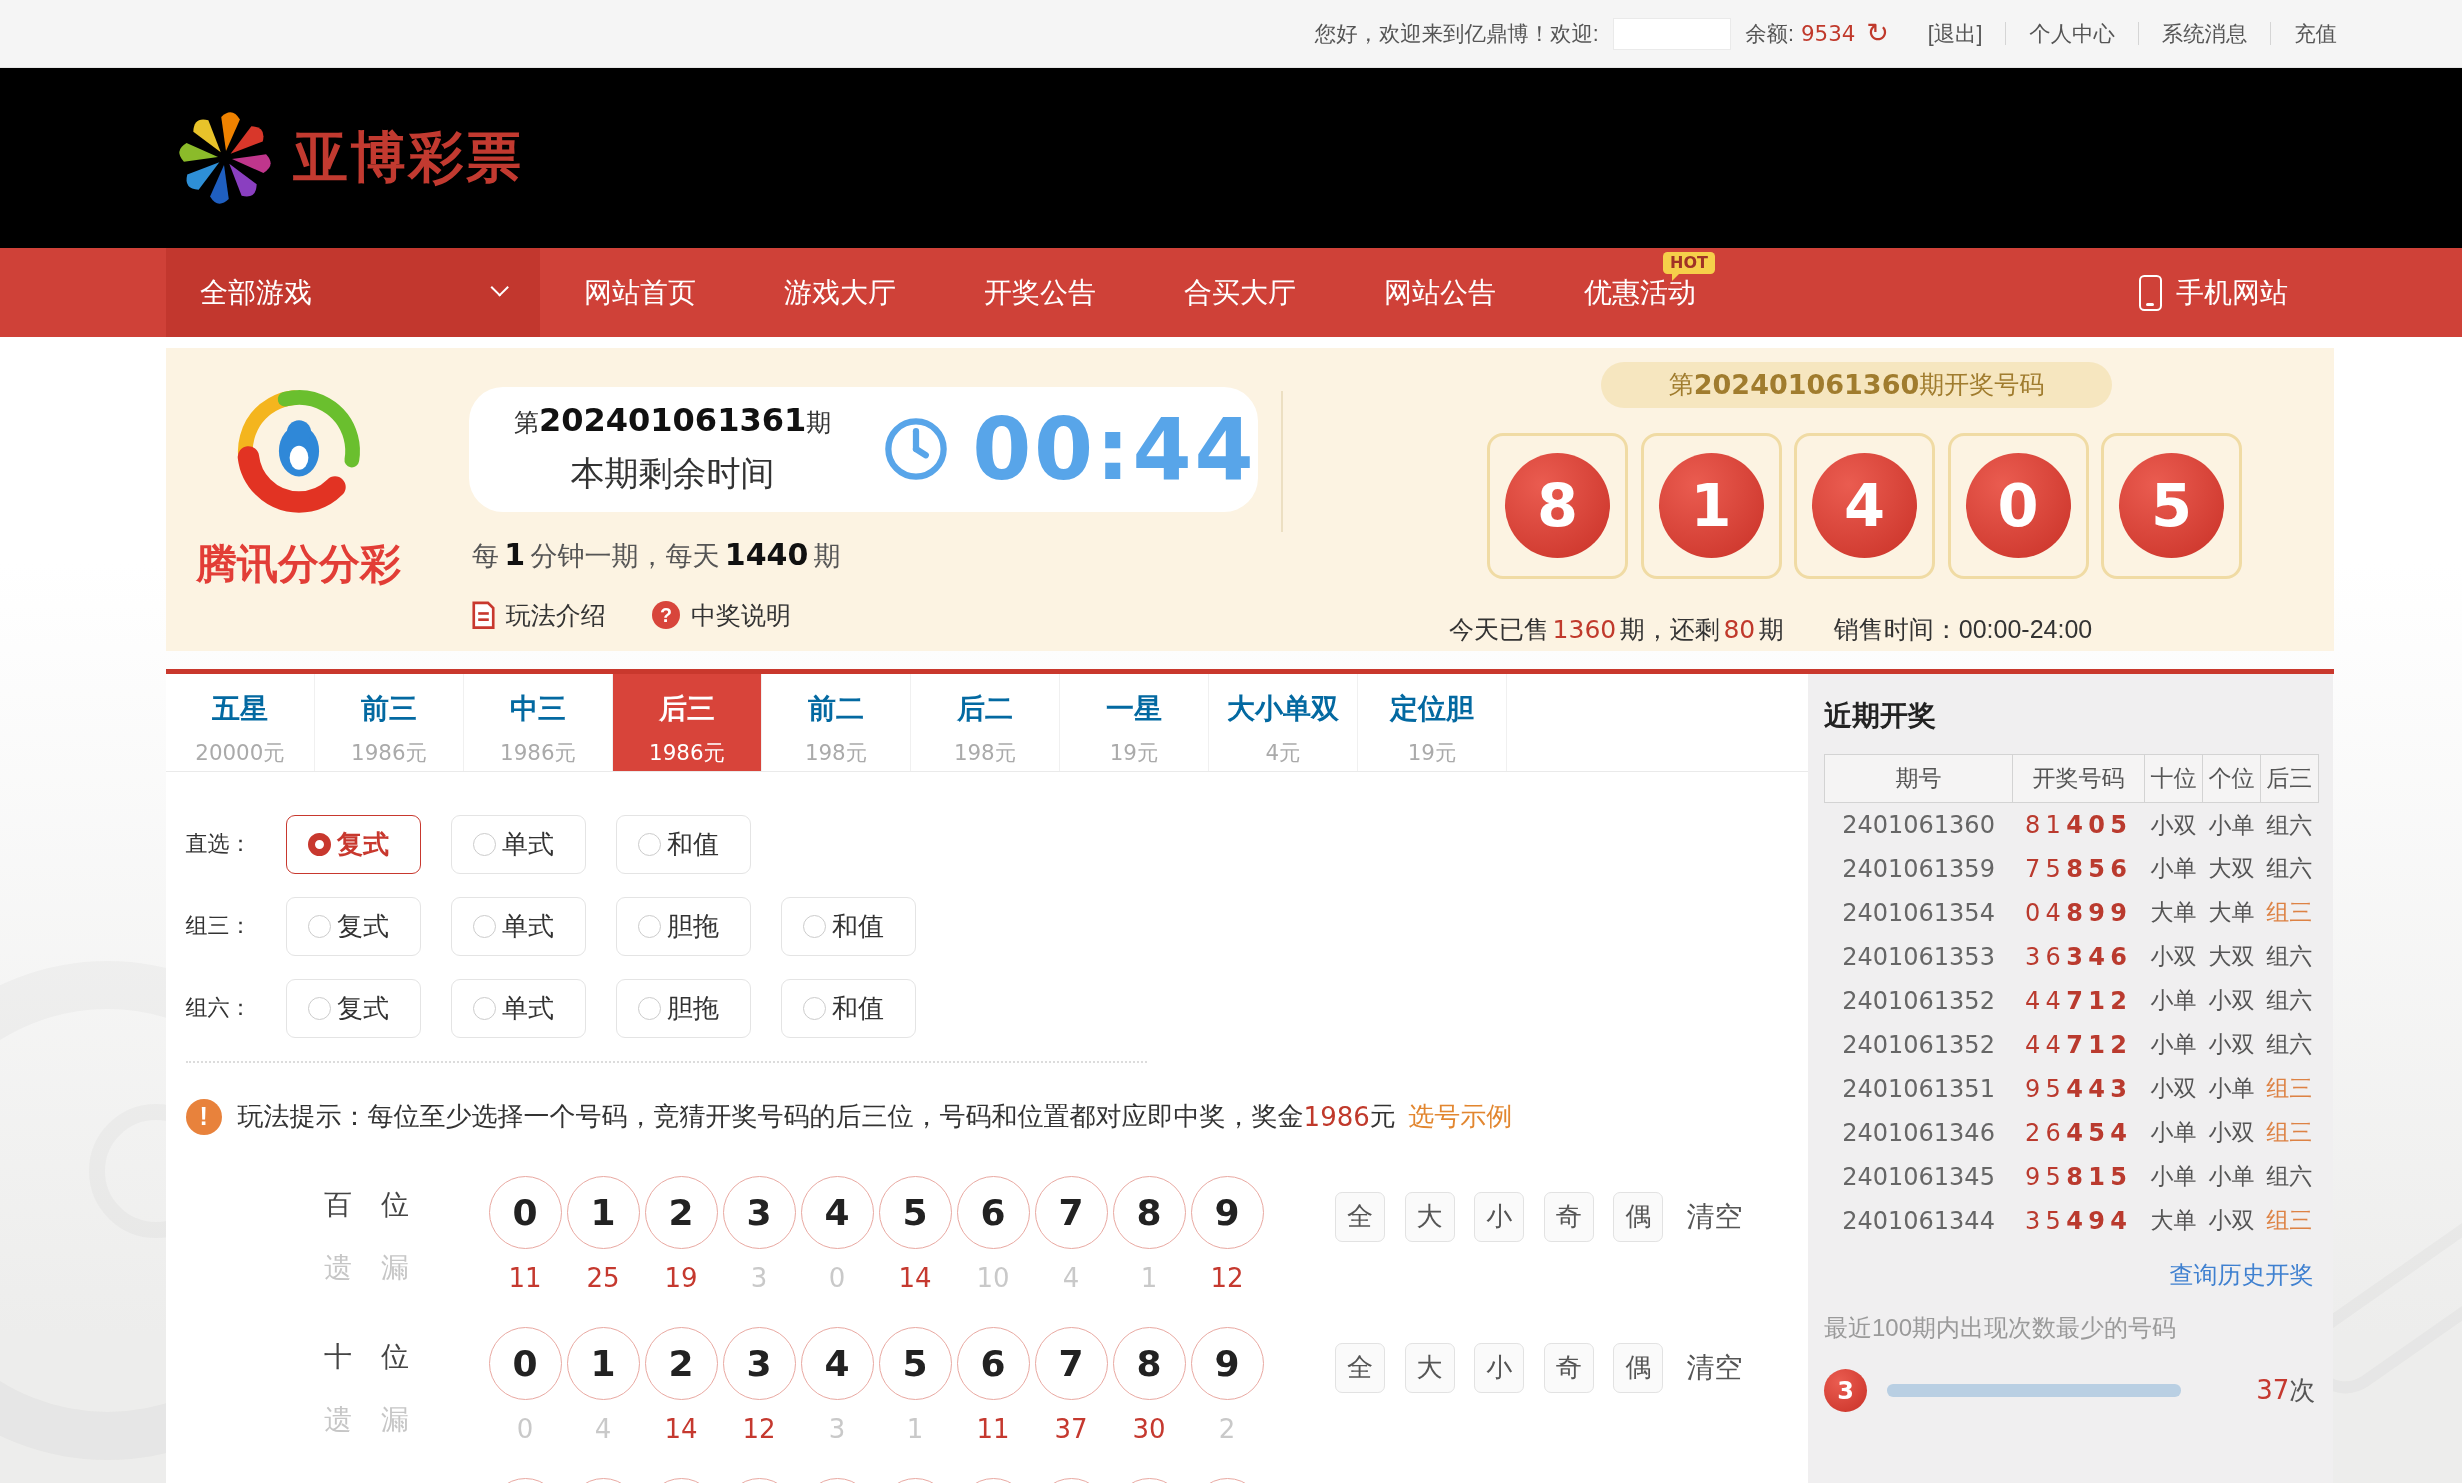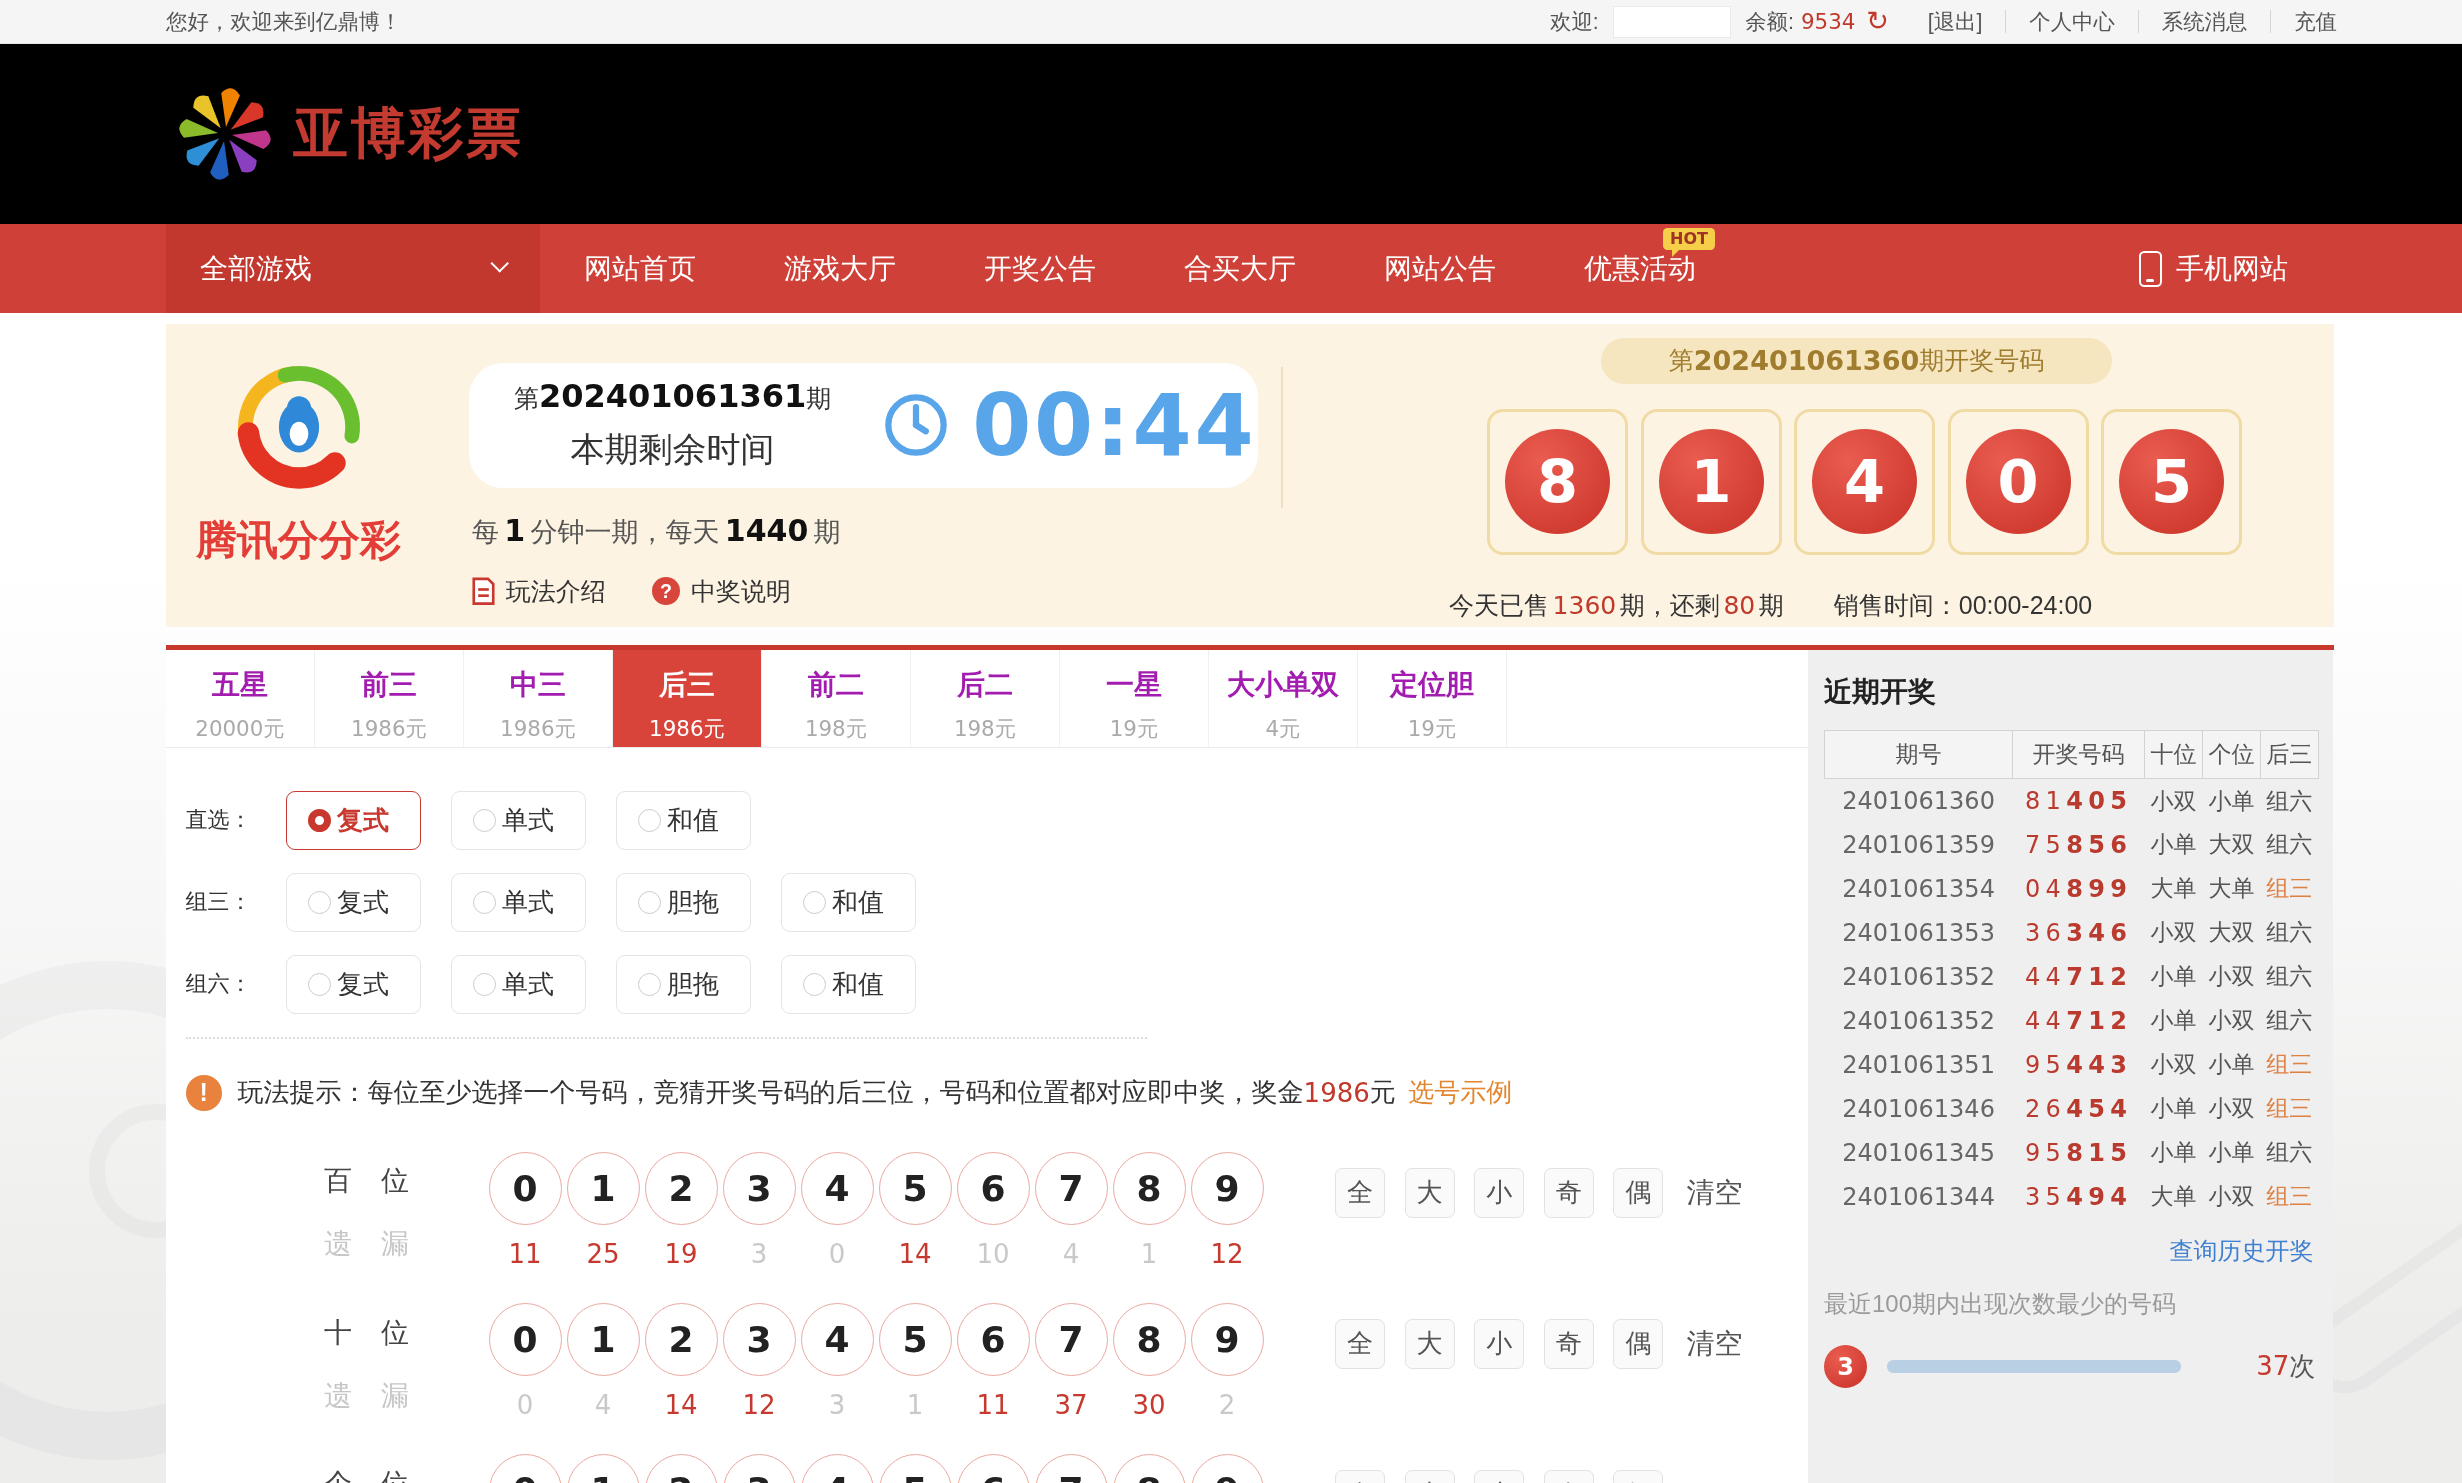--- a/index.html
+++ b/index.html
@@ -12,22 +12,22 @@
   
   .deco { position:absolute; border-radius:50%; border:48px solid rgba(120,120,120,0.05); z-index:0; }
   .deco.d1 { width:499px; height:499px; left:-142px; top:961px; }
   .deco.d2 { width:134px; height:134px; left:89px; top:1104px; border-width:16px; }
   .deco.d3 { width:374px; height:80px; left:267px; top:872px; border-radius:53px; transform:rotate(-35deg); border-width:12.5px; }
   .deco.d4 { width:374px; height:80px; left:2279px; top:1229px; border-radius:53px; transform:rotate(-35deg); border-width:12.5px; }
 
   .z { position:relative; z-index:1; }
 
   
-  .topbar { height:44px; background:#f5f5f5; border-bottom:0.9px solid #e7e7e7;
-    display:flex; align-items:center; justify-content:space-between;
+  .topbar { height:68px; background:#f5f5f5; border-bottom:0.9px solid #e7e7e7;
+    display:flex; align-items:center; justify-content:flex-end;
     padding:0 125px 0 166px; font-size:21.4px; color:#555; }
   .topbar-right { display:flex; align-items:center; }
   .welcome-input { width:118px; height:32px; background:#fff; border:0.9px solid #eaeaea; margin:0 14.2px; font-size:21.4px; padding:0 7.1px; }
   .red { color:#c0392b; }
   .refresh { color:#c0392b; font-size:27px; margin-left:10.7px; cursor:pointer; line-height:1; }
   .tb-gap { width:39px; }
   .tsep { width:0.9px; height:23px; background:#d5d5d5; margin:0 23px; }
   .tb-link { cursor:pointer; }
 
   
@@ -94,21 +94,21 @@
   .sale-time { margin-left:50px; }
 
   
   .content-row { margin-top:18px; border-top:5.3px solid #c9382d; display:flex; }
   .main { width:1642px; background:#fff; padding-bottom:53px; }
   .sidebar { width:525px; background:#f0eff0; padding:23px 14.2px 36px 16px; }
 
   
   .tabs { display:flex; border-bottom:0.9px solid #eaeaea; height:98px; }
   .tab { width:149px; border-right:0.9px solid #f0f0f0; text-align:center; padding-top:16px; cursor:pointer; }
-  .tab .t { font-size:28px; font-weight:bold; color:#a21caf; }
+  .tab .t { font-size:28px; font-weight:bold; color:#0369a1; }
   .tab .p { font-size:21.4px; color:#aaa; margin-top:10.7px; font-family:"DejaVu Sans",sans-serif; }
   .tab.active { background:#d8443a; }
   .tab.active .t, .tab.active .p { color:#fff; }
 
   
   .options { padding:43px 0 0 19.6px; }
   .opt-row { display:flex; align-items:center; margin-bottom:23px; }
   .opt-label { font-size:22px; color:#333; width:100px; }
   .opt { width:135px; height:59px; border:1.8px solid #e4e4e4; border-radius:9px; background:#fff;
     display:flex; align-items:center; padding-left:21.4px; margin-right:30px; cursor:pointer; }

